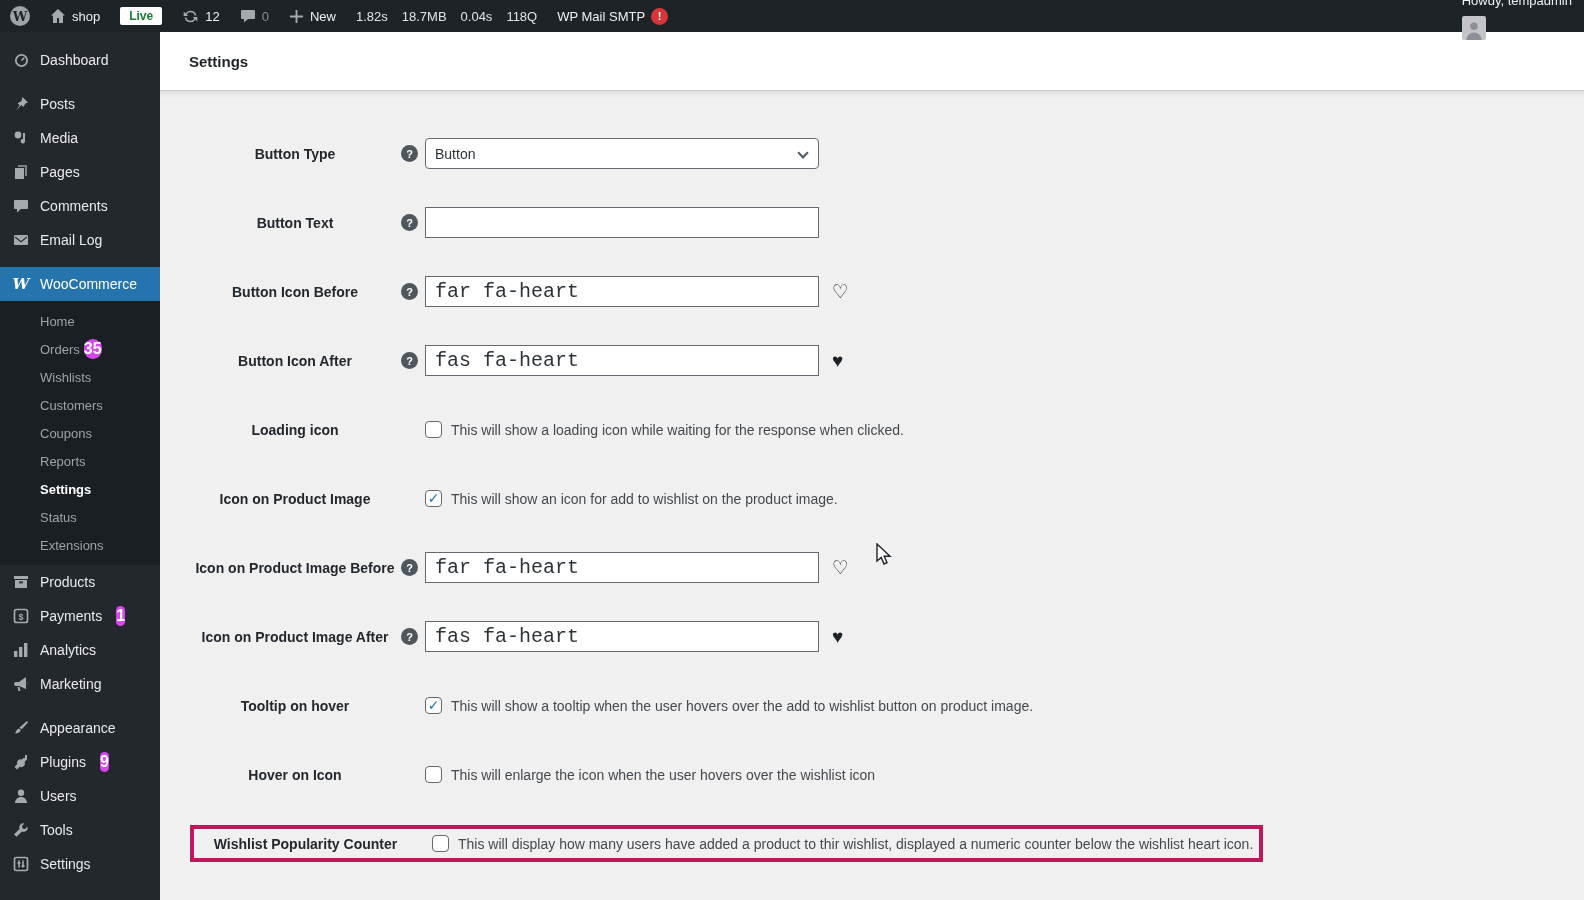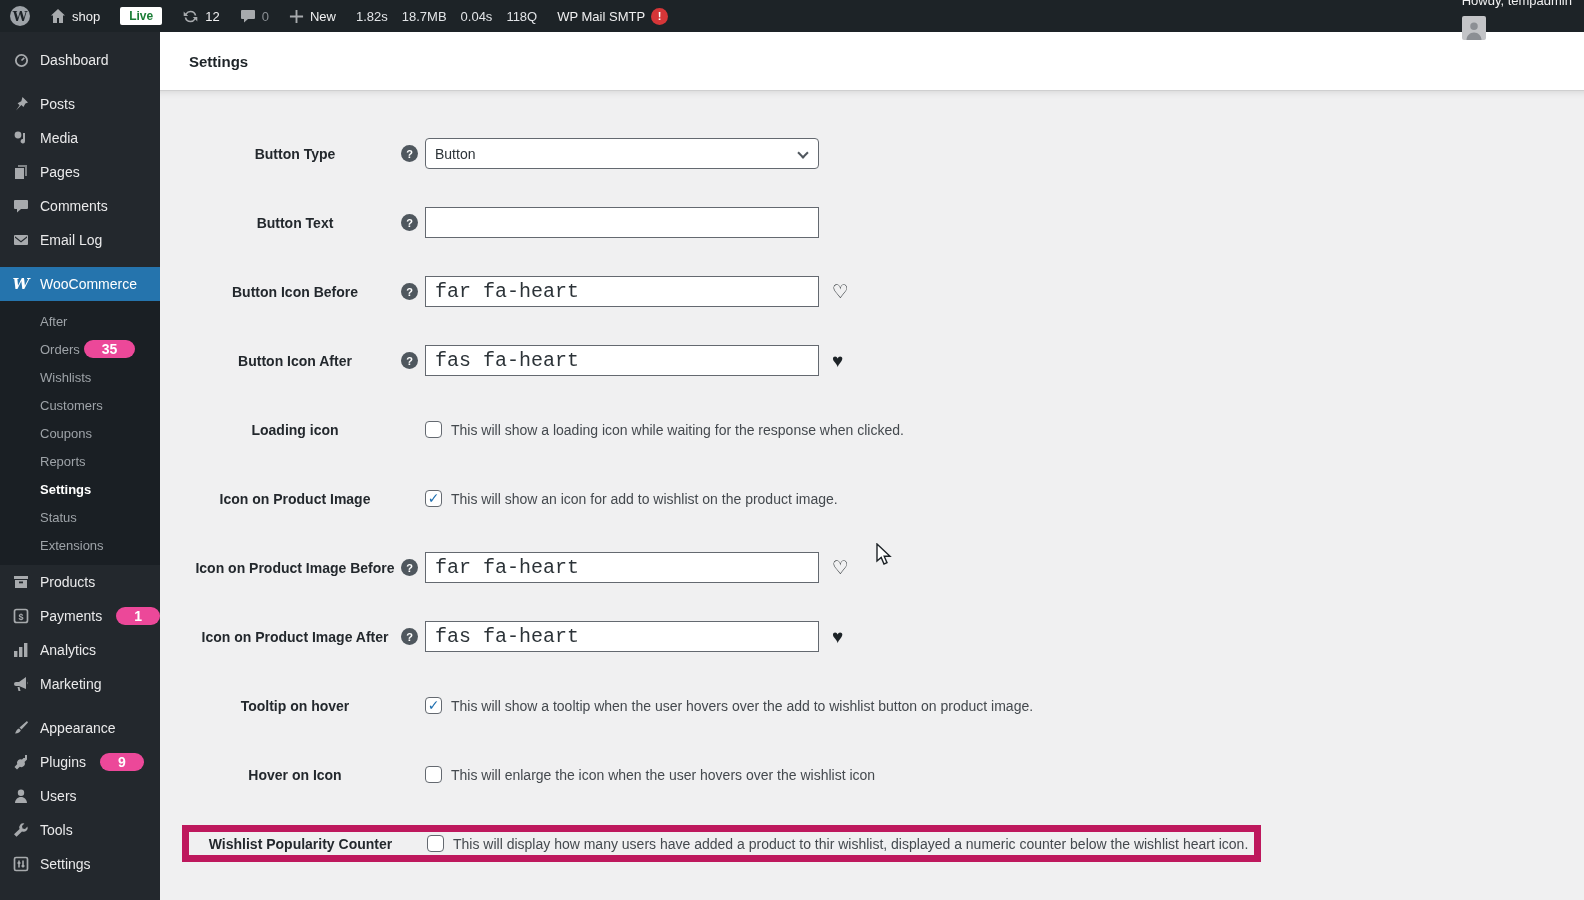--- a/index.html
+++ b/index.html
@@ -27,21 +27,21 @@
   
   .sidebar { position:absolute; top:32px; left:0; width:188px; height:868px; background:#23282d; color:#f0f0f1; font-size:14px; }
   .menu-item { display:flex; align-items:center; gap:10px; height:34px; padding:0 8px 0 12px; cursor:pointer; position:relative; color:#eaeaeb; }
   .menu-item .mi-icon { width:18px; display:flex; justify-content:center; color:#a7aaad; }
   .sep-top { margin-top:10px; }
   .pad-top { padding-top:11px; }
   .menu-item.active-woo { background:#2574ad; color:#fff; }
   .menu-item.active-woo .mi-icon { color:#fff; }
   .menu-arrow { position:absolute; right:0; top:50%; transform:translateY(-50%); width:0; height:0;
     border-top:9px solid transparent; border-bottom:9px solid transparent; border-right:9px solid #f0f0f1; }
-  .badge { background:#ec4899; color:#fff; font-size:14px; font-weight:600; border-radius:10px; padding:1px 18px; margin-left:4px; }
+  .badge { background:#d946ef; color:#fff; font-size:16px; font-weight:600; border-radius:10px; padding:1px 0; margin-left:4px; }
   .submenu { background:#1a1f24; padding:6px 0; }
   .submenu-item { height:28px; display:flex; align-items:center; padding-left:40px; font-size:13px; color:#9ea3a8; cursor:pointer; }
   .submenu-item.current { color:#ffffff; font-weight:700; }
   .woo-w { font-family:"DejaVu Serif",serif; font-weight:700; font-style:italic; font-size:15px; color:#fff; }
 
   
   .content { position:absolute; top:32px; left:160px; width:1424px; height:868px; }
   .page-head { background:#ffffff; height:58px; display:flex; align-items:center; padding-left:29px;
     box-shadow:0 1px 0 rgba(0,0,0,.06); position:relative; z-index:2; }
   .page-title { font-size:15px; font-weight:700; color:#1d2327; }
@@ -59,21 +59,21 @@
     padding:0 30px 0 9px; font-size:14px; color:#2c3338; display:flex; align-items:center; position:relative; cursor:pointer; }
   .select-box .chev { position:absolute; right:11px; top:10px; width:8px; height:8px;
     border-right:2px solid #50575e; border-bottom:2px solid #50575e; transform:rotate(45deg); }
   .heart { font-size:19px; color:#1d2327; margin-left:13px; line-height:1; }
   .checkbox { width:17px; height:17px; background:#fff; border:1px solid #646970; border-radius:4px;
     display:flex; align-items:center; justify-content:center; cursor:pointer; flex:0 0 17px; }
   .checkbox .check { color:#2271b1; font-size:14px; font-weight:700; line-height:1; margin-top:-2px; }
   .fdesc { font-size:14px; color:#44494e; margin-left:9px; cursor:pointer; }
 
   .row-slot { height:69px; display:flex; align-items:center; }
-  .hl-row { margin-left:22px; border:7px solid #be185d; height:37px; display:flex; align-items:center;
+  .hl-row { margin-left:30px; border:4px solid #be185d; height:37px; display:flex; align-items:center;
     padding:0 6px 0 9px; width:max-content; }
   .hl-row .flabel { width:205px; flex:0 0 205px; }
 
   .cursor { position:absolute; left:875px; top:543px; z-index:99; pointer-events:none; }
 </style>
 </head>
 <body>
 
 <div class="adminbar">
   <div class="ab-left">
@@ -185,21 +185,21 @@
   <div class="menu-item active-woo sep-top">
     <span class="mi-icon">
         <span class="woo-w">W</span>
       </span>
     <span>WooCommerce</span>
     <span class="menu-arrow"></span>
   </div>
 
   <div class="submenu">
     <div class="submenu-item">
-        <span>After</span>
+        <span>Home</span>
       </div>
     <div class="submenu-item">
         <span>Orders</span>
         <span class="badge">35</span>
       </div>
     <div class="submenu-item">
         <span>Wishlists</span>
       </div>
     <div class="submenu-item">
         <span>Customers</span>

